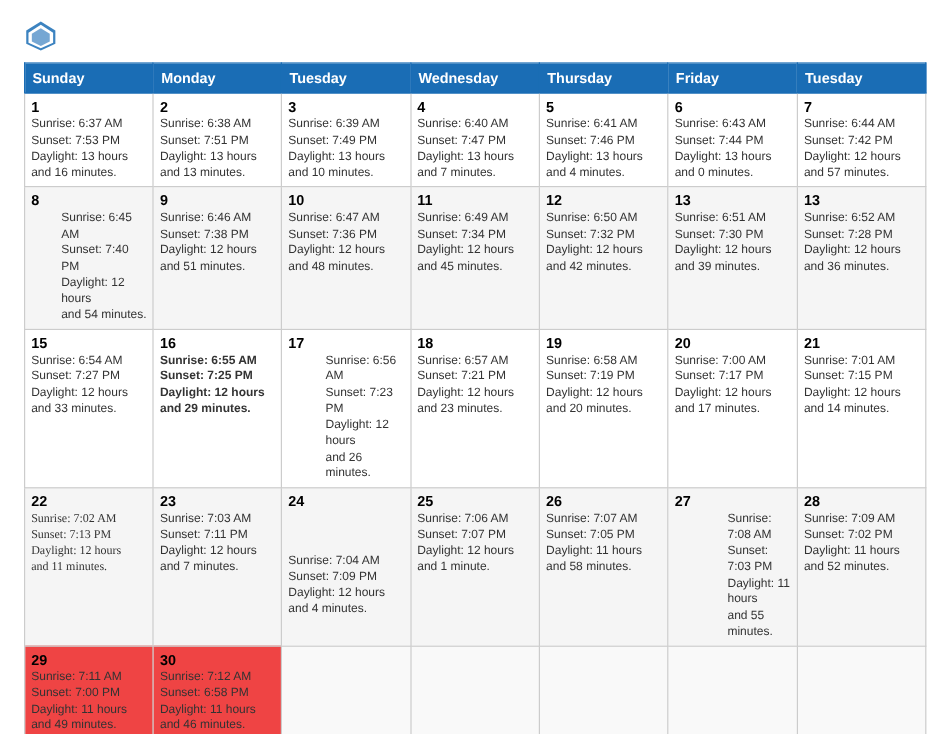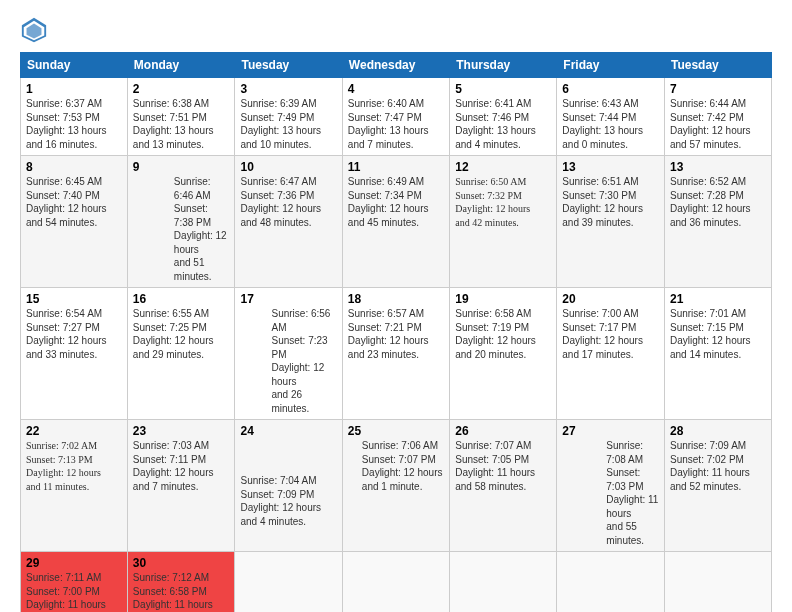--- a/index.html
+++ b/index.html
@@ -168,49 +168,49 @@
             <span class="day-num">7</span>
             <div class="day-info" style="white-space: pre-line;">Sunrise: 6:44 AM
 Sunset: 7:42 PM
 Daylight: 12 hours
 and 57 minutes.</div>
           </td>
         </tr>
         <tr>
           <td>
             <span class="day-num">8</span>
-            <div class="day-info" style="white-space: pre-line;">Sunrise: 6:45 AM
+            <div class="day-info" style="white-space: pre-line; margin-left: 25px;">Sunrise: 6:45 AM
 Sunset: 7:40 PM
 Daylight: 12 hours
 and 54 minutes.</div>
           </td>
           <td>
             <span class="day-num">9</span>
-            <div class="day-info" style="white-space: pre-line; margin-left: 41px;">Sunrise: 6:46 AM
+            <div class="day-info" style="white-space: pre-line;">Sunrise: 6:46 AM
 Sunset: 7:38 PM
 Daylight: 12 hours
 and 51 minutes.</div>
           </td>
           <td>
             <span class="day-num">10</span>
             <div class="day-info" style="white-space: pre-line;">Sunrise: 6:47 AM
 Sunset: 7:36 PM
 Daylight: 12 hours
 and 48 minutes.</div>
           </td>
           <td>
             <span class="day-num">11</span>
             <div class="day-info" style="white-space: pre-line;">Sunrise: 6:49 AM
 Sunset: 7:34 PM
 Daylight: 12 hours
 and 45 minutes.</div>
           </td>
           <td>
             <span class="day-num">12</span>
-            <div class="day-info" style="white-space: pre-line; font-family: Liberation Serif, serif;">Sunrise: 6:50 AM
+            <div class="day-info" style="white-space: pre-line;">Sunrise: 6:50 AM
 Sunset: 7:32 PM
 Daylight: 12 hours
 and 42 minutes.</div>
           </td>
           <td>
             <span class="day-num">13</span>
             <div class="day-info" style="white-space: pre-line;">Sunrise: 6:51 AM
 Sunset: 7:30 PM
 Daylight: 12 hours
 and 39 minutes.</div>
@@ -226,21 +226,21 @@
         <tr>
           <td>
             <span class="day-num">15</span>
             <div class="day-info" style="white-space: pre-line;">Sunrise: 6:54 AM
 Sunset: 7:27 PM
 Daylight: 12 hours
 and 33 minutes.</div>
           </td>
           <td>
             <span class="day-num">16</span>
-            <div class="day-info" style="white-space: pre-line;">Sunrise: 6:55 AM
+            <div class="day-info" style="white-space: pre-line; font-weight: bold;">Sunrise: 6:55 AM
 Sunset: 7:25 PM
 Daylight: 12 hours
 and 29 minutes.</div>
           </td>
           <td>
             <span class="day-num">17</span>
             <div class="day-info" style="white-space: pre-line; margin-left: 31px;">Sunrise: 6:56 AM
 Sunset: 7:23 PM
 Daylight: 12 hours
 and 26 minutes.</div>
@@ -291,21 +291,21 @@
           </td>
           <td>
             <span class="day-num">24</span>
             <div class="day-info" style="white-space: pre-line; margin-top: 36px;">Sunrise: 7:04 AM
 Sunset: 7:09 PM
 Daylight: 12 hours
 and 4 minutes.</div>
           </td>
           <td>
             <span class="day-num">25</span>
-            <div class="day-info" style="white-space: pre-line; margin-left: 14px;">Sunrise: 7:06 AM
+            <div class="day-info" style="white-space: pre-line;">Sunrise: 7:06 AM
 Sunset: 7:07 PM
 Daylight: 12 hours
 and 1 minute.</div>
           </td>
           <td>
             <span class="day-num">26</span>
             <div class="day-info" style="white-space: pre-line;">Sunrise: 7:07 AM
 Sunset: 7:05 PM
 Daylight: 11 hours
 and 58 minutes.</div>

